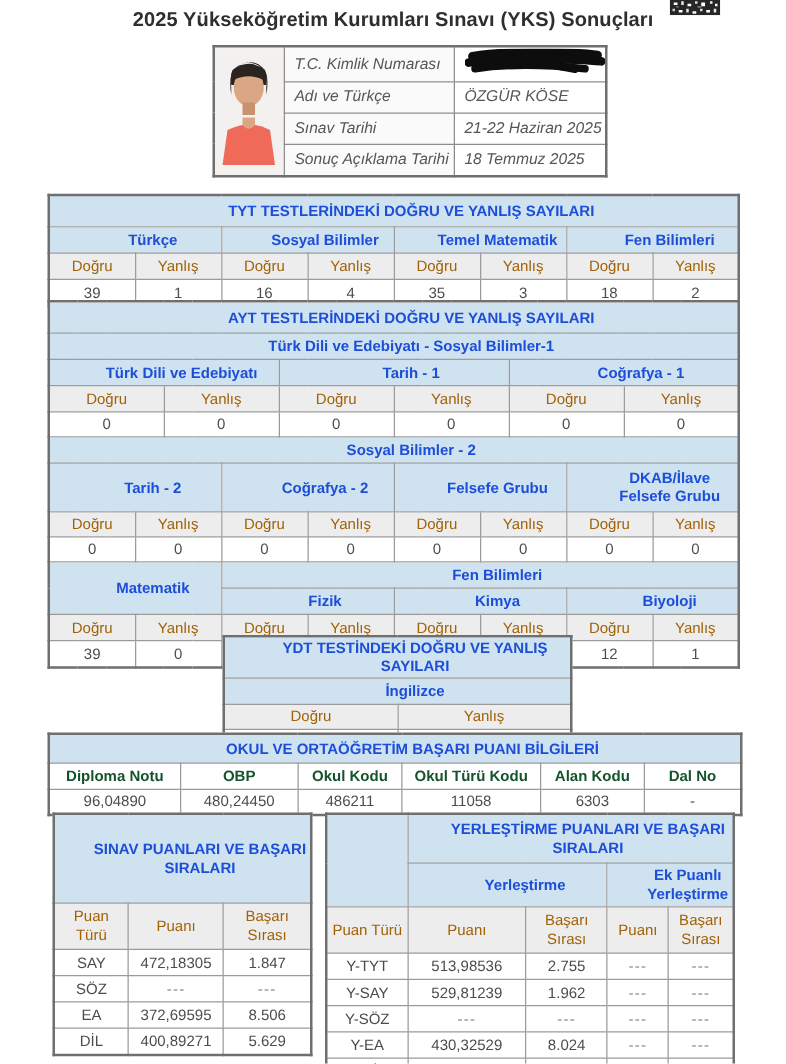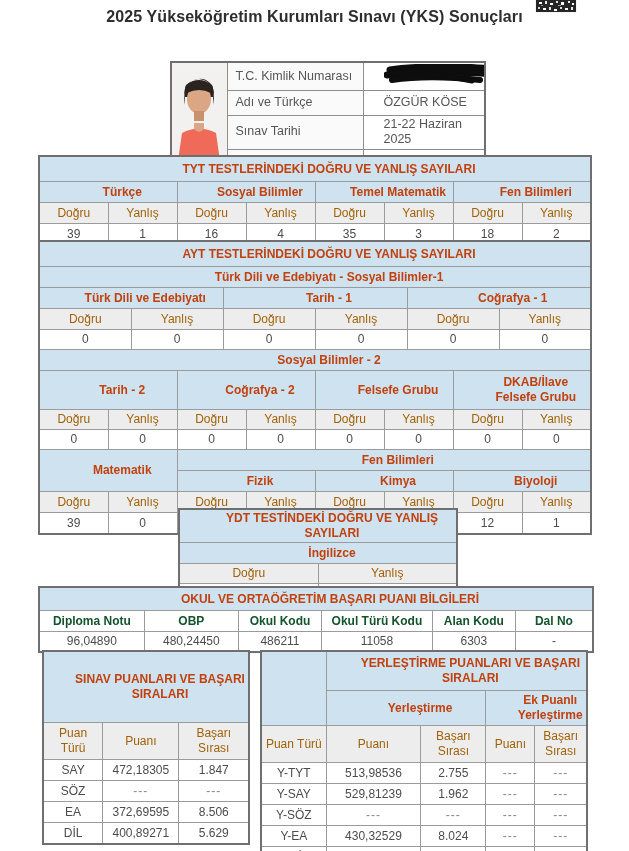--- a/index.html
+++ b/index.html
@@ -12,30 +12,30 @@
     position:absolute; top:8px; left:0; width:629px; text-align:center;
     font-size:16px; font-weight:bold; color:#2e2e2e; letter-spacing:0.1px;
   }
   table { border-collapse:collapse; table-layout:fixed; width:100%; background:#fff; }
   .bordered { border:2px solid #6f6f6f; }
   td {
     border:1px solid #9b9b9b; text-align:center; vertical-align:middle;
     font-size:12px; color:#4c4c4c; padding:1px 2px; line-height:1.25;
     overflow:hidden; word-wrap:break-word;
   }
-  .blue { background:#cfe2f0; font-weight:bold; color:#c2410c;padding-left:30px; }
+  .blue { background:#cfe2f0; font-weight:bold; color:#1d4ed8;padding-left:30px; }
   .gray { background:#ededed; color:#a16207; }
   .bold { font-weight:bold; color:#14532d; }
   .dash { color:#888; letter-spacing:1px; } .rh17 td{height:17px} .rh18 td{height:18px}
   .rh20 td{height:20px} .rh22 td{height:22px} .rh32 td{height:32px}
   .rh34 td{height:34px} .rh36 td{height:36px} .rh68 td{height:68px}
   
   .info td { border:1px solid #8d8d8d; font-size:12.5px; color:#565656; height:22px; }
   .info .lbl { text-align:left; padding-left:8px; background:#fafafa; }
-  .info .val { text-align:left; padding-left:20px; background:#ffffff; }
+  .info .val { text-align:left; padding-left:8px; background:#ffffff; }
   .photo-cell { padding:0; background:#f4f2f0; }
   .qr { position:absolute; top:0; left:535px; width:42px; height:13px; }
 </style>
 </head>
 <body>
 
 <div class="page">
 
   <div class="doc-title">2025 Yükseköğretim Kurumları Sınavı (YKS) Sonuçları</div>
 
@@ -53,21 +53,21 @@
     <rect x="8" y="8" width="3" height="2" fill="#fff"></rect>
       <rect x="14" y="7" width="2" height="3" fill="#e0e0e0"></rect>
     <rect x="19" y="9" width="3" height="2" fill="#fff"></rect>
       <rect x="25" y="7" width="2" height="2" fill="#ddd"></rect>
     <rect x="30" y="8" width="3" height="2" fill="#fff"></rect>
       <rect x="36" y="7" width="2" height="3" fill="#e8e8e8"></rect>
     <rect x="6" y="5" width="2" height="1" fill="#888"></rect>
       <rect x="23" y="5" width="3" height="1" fill="#999"></rect>
   </svg>
 
-  <div class="sec" style="left:170px; top:61px; width:285px;">
+  <div class="sec" style="left:170px; top:36px; width:285px;font-style:italic;">
     <table class="info bordered">
       <colgroup>
           <col style="width:56px">
           <col style="width:136px">
           <col style="width:122px">
         </colgroup>
       <tbody>
           <tr>
         <td class="photo-cell" rowspan="4">
           <svg width="54" height="90" viewBox="0 0 54 90" xmlns="http://www.w3.org/2000/svg">

